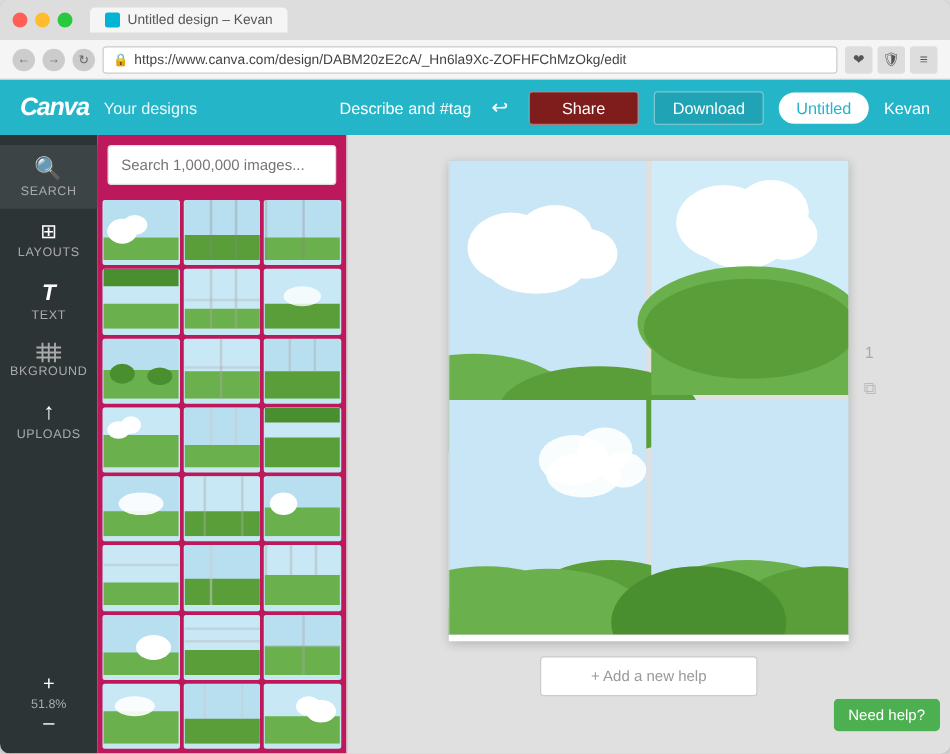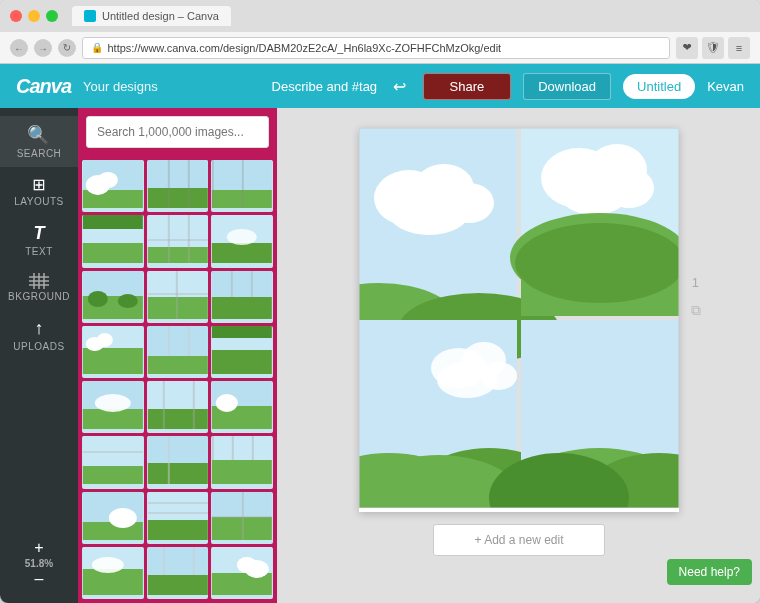--- a/index.html
+++ b/index.html
@@ -43,21 +43,21 @@
 
     
     .sidebar { background: #2d3436; width: 78px; display: flex; flex-direction: column; align-items: center; padding: 8px 0; gap: 0; flex-shrink: 0; }
     .sidebar-item { display: flex; flex-direction: column; align-items: center; padding: 8px 0; cursor: pointer; width: 100%; }
     .sidebar-item.active { background: #3d4446; }
     .sidebar-icon { color: white; font-size: 18px; margin-bottom: 2px; }
     .sidebar-label { color: #aaa; font-size: 10px; letter-spacing: 0.5px; text-transform: uppercase; }
     .sidebar-spacer { flex: 1; }
     .sidebar-zoom { display: flex; flex-direction: column; align-items: center; padding: 8px; }
     .zoom-btn { color: white; font-size: 16px; cursor: pointer; line-height: 1; }
-    .zoom-level { color: #aaa; font-size: 10px; margin: 2px 16px; font-weight: bold; }
+    .zoom-level { color: #aaa; font-size: 10px; margin: 2px 16px; }
 
     
     .panel { background: #be185d; width: 200px; display: flex; flex-direction: column; flex-shrink: 0; border-right: 1px solid #ddd; overflow: hidden; }
     .panel-search { padding: 8px; }
     .search-input { width: 100%; height: 32px; border: 1px solid #ddd; border-radius: 3px; padding: 0 10px; font-size: 12px; color: #999; background: white; }
     .panel-grid { flex: 1; overflow-y: auto; padding: 4px; display: grid; grid-template-columns: repeat(3, 1fr); gap: 3px; }
     .thumb { background: #c5e8f0; border-radius: 2px; overflow: hidden; position: relative; }
 
     
     .canvas-area { flex: 1; background: #e0e0e0; display: flex; flex-direction: column; align-items: center; padding: 20px; overflow: auto; position: relative; }
@@ -69,21 +69,21 @@
 <body>
 
 <div class="browser-frame">
 
   <div class="browser-titlebar">
     <div class="browser-dot dot-red"></div>
     <div class="browser-dot dot-yellow"></div>
     <div class="browser-dot dot-green"></div>
     <div class="browser-tab">
       <div class="favicon"></div>
-      <span>Untitled design – Canva</span>
+      <span>Untitled design – Kevan</span>
     </div>
   </div>
 
   <div class="browser-addressbar">
     <div class="nav-btn">←</div>
     <div class="nav-btn">→</div>
     <div class="nav-btn">↻</div>
     <div class="address-field">
       <span class="lock-icon">🔒</span>
       <span style="font-size:11px;color:#444;">https://www.canva.com/design/DABM20zE2cA/_Hn6la9Xc-ZOFHFChMzOkg/edit</span>
@@ -353,19 +353,19 @@
 
               <rect x="0" y="0" width="320" height="380" fill="none" stroke="#cccccc" stroke-width="1"></rect>
             </svg>
           </div>
 
           <span class="page-number" style="position:absolute;right:-20px;top:40%;color:#aaa;font-size:13px;">1</span>
 
           <div style="position:absolute;right:-22px;top:calc(40% + 20px);color:#bbb;font-size:14px;cursor:pointer;">⧉</div>
         </div>
 
-        <button class="add-page-btn">+ Add a new edit</button>
+        <button class="add-page-btn">+ Add a new help</button>
       </div>
     </div>
   </div>
 </div>
 
 <div style="position:fixed;bottom:18px;right:8px;background:#4caf50;color:white;padding:6px 12px;border-radius:4px;font-size:12px;cursor:pointer;z-index:1000;">Need help?</div>
 
 </body></html>

